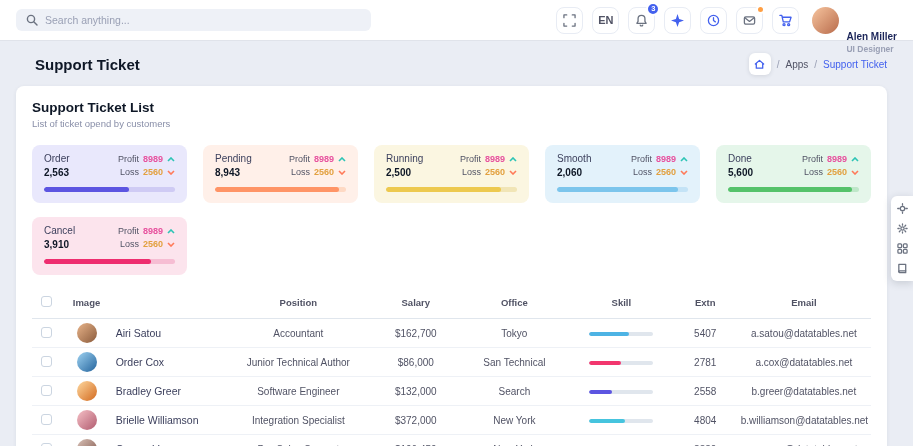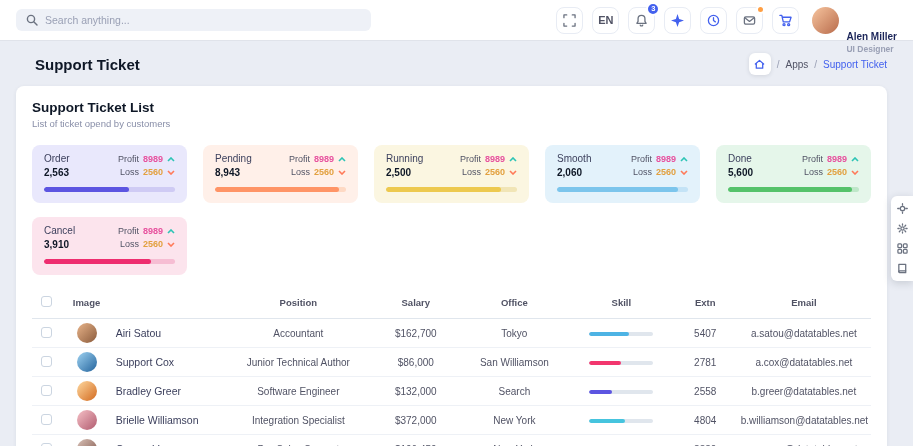--- a/index.html
+++ b/index.html
@@ -359,24 +359,24 @@
         <td>Accountant</td>
         <td>$162,700</td>
         <td>Tokyo</td>
         <td><span class="skill-track"><span class="skill-fill" style="background: rgb(77, 179, 228); width: 62%;"></span></span></td>
         <td>5407</td>
         <td>a.satou@datatables.net</td>
       </tr>
       <tr>
         <td class="cb"><span class="checkbox"></span></td>
         <td><span class="row-avatar av1"></span></td>
-        <td class="name">Support Cox</td>
+        <td class="name">Order Cox</td>
         <td>Junior Technical Author</td>
         <td>$86,000</td>
-        <td>San Williamson</td>
+        <td>San Technical</td>
         <td><span class="skill-track"><span class="skill-fill" style="background: rgb(242, 54, 110); width: 50%;"></span></span></td>
         <td>2781</td>
         <td>a.cox@datatables.net</td>
       </tr>
       <tr>
         <td class="cb"><span class="checkbox"></span></td>
         <td><span class="row-avatar av2"></span></td>
         <td class="name">Bradley Greer</td>
         <td>Software Engineer</td>
         <td>$132,000</td>

